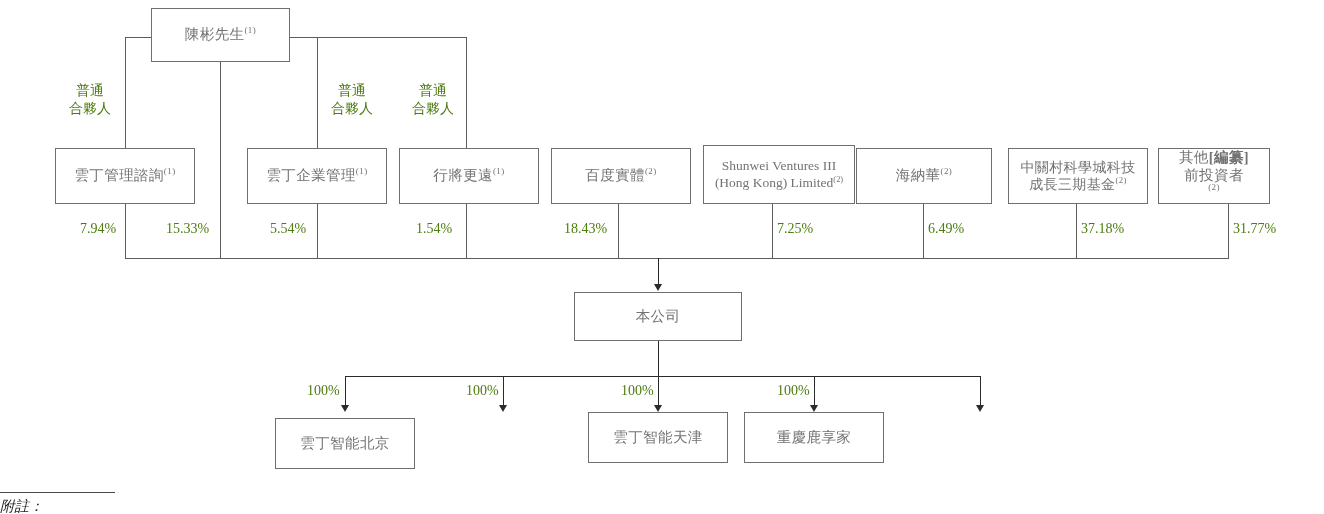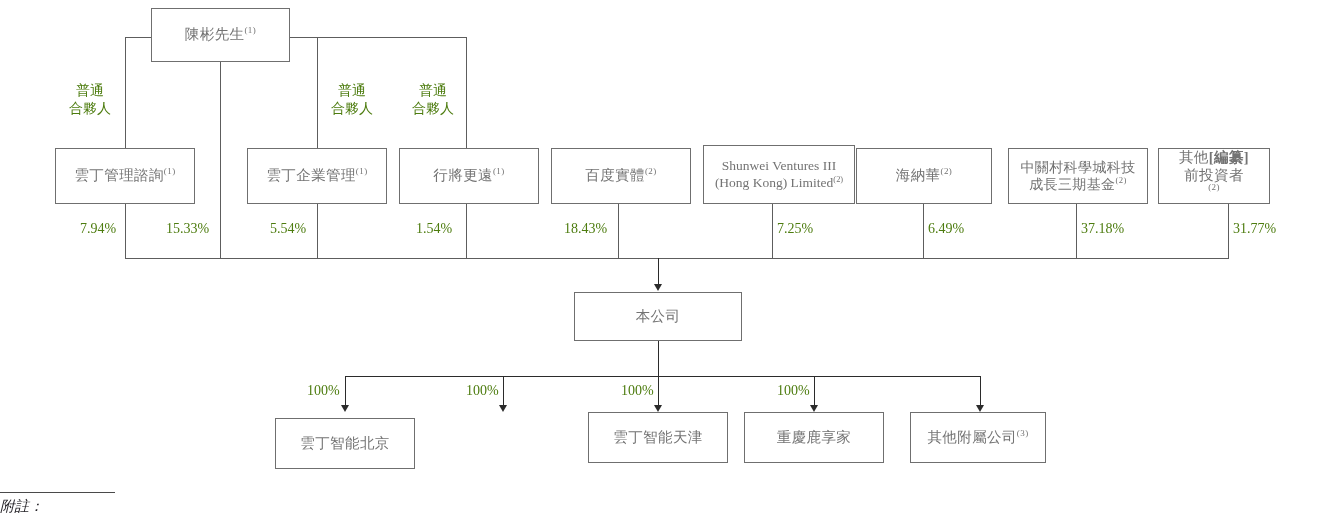--- a/index.html
+++ b/index.html
@@ -225,20 +225,17 @@
 
 
   <div class="node" style="left:588px; top:412px; width:140px; height:51px;">
     <span class="label cjk">雲丁智能天津</span>
   </div>
 
   <div class="node" style="left:744px; top:412px; width:140px; height:51px;justify-content:center;">
     <span class="label cjk">重慶鹿享家</span>
   </div>
 
-  <div class="node" style="left:910px; top:412px; width:136px; height:51px;">
-    <span class="label cjk"><span>其他附屬公司</span><sup>(3)</sup></span>
-  </div>
 
   <div class="rule" style="left:0px; top:492px; width:115px;"></div>
   <div class="footnote-label" style="left:0px; top:497px;">附註：</div>
 
 </div>
 
 </body></html>

